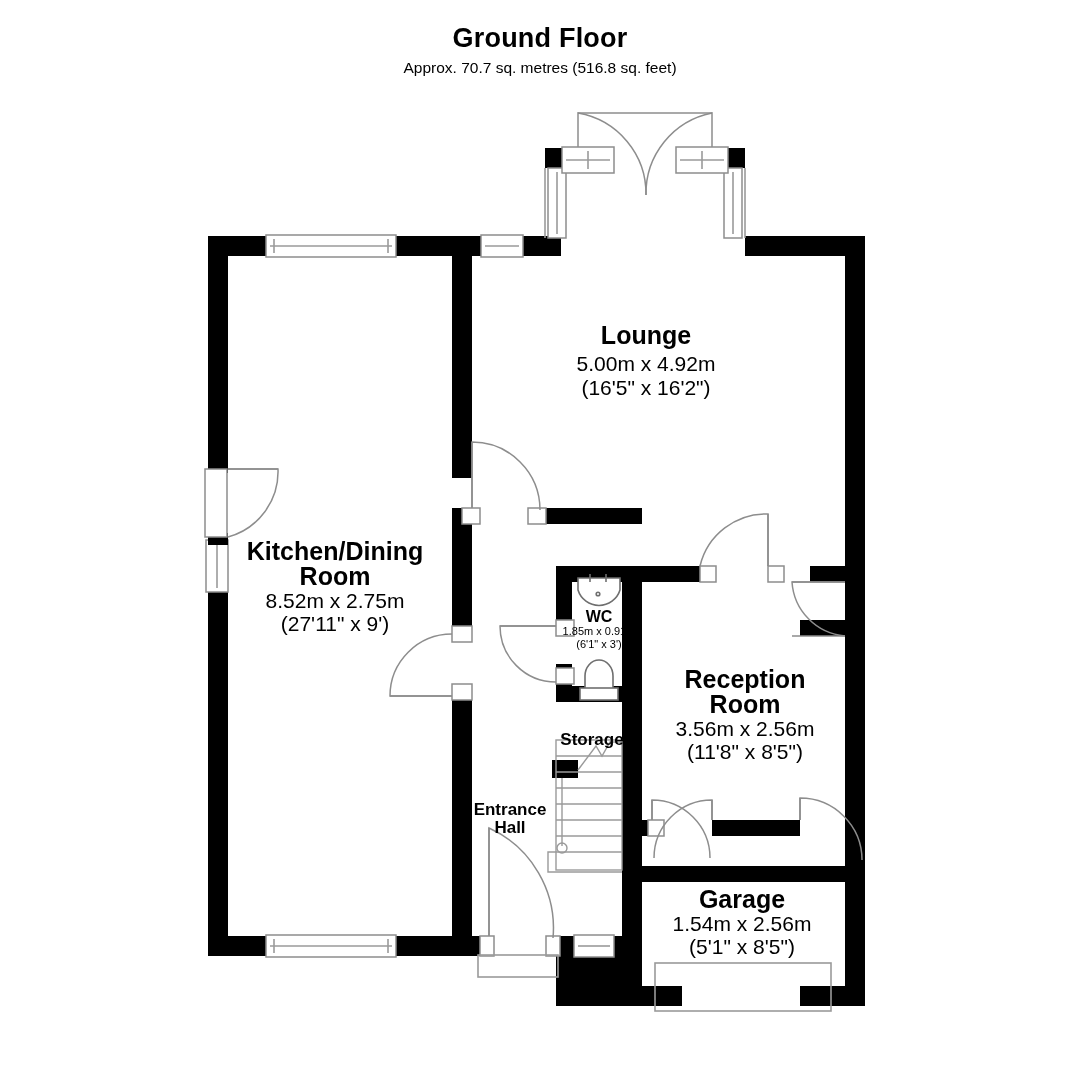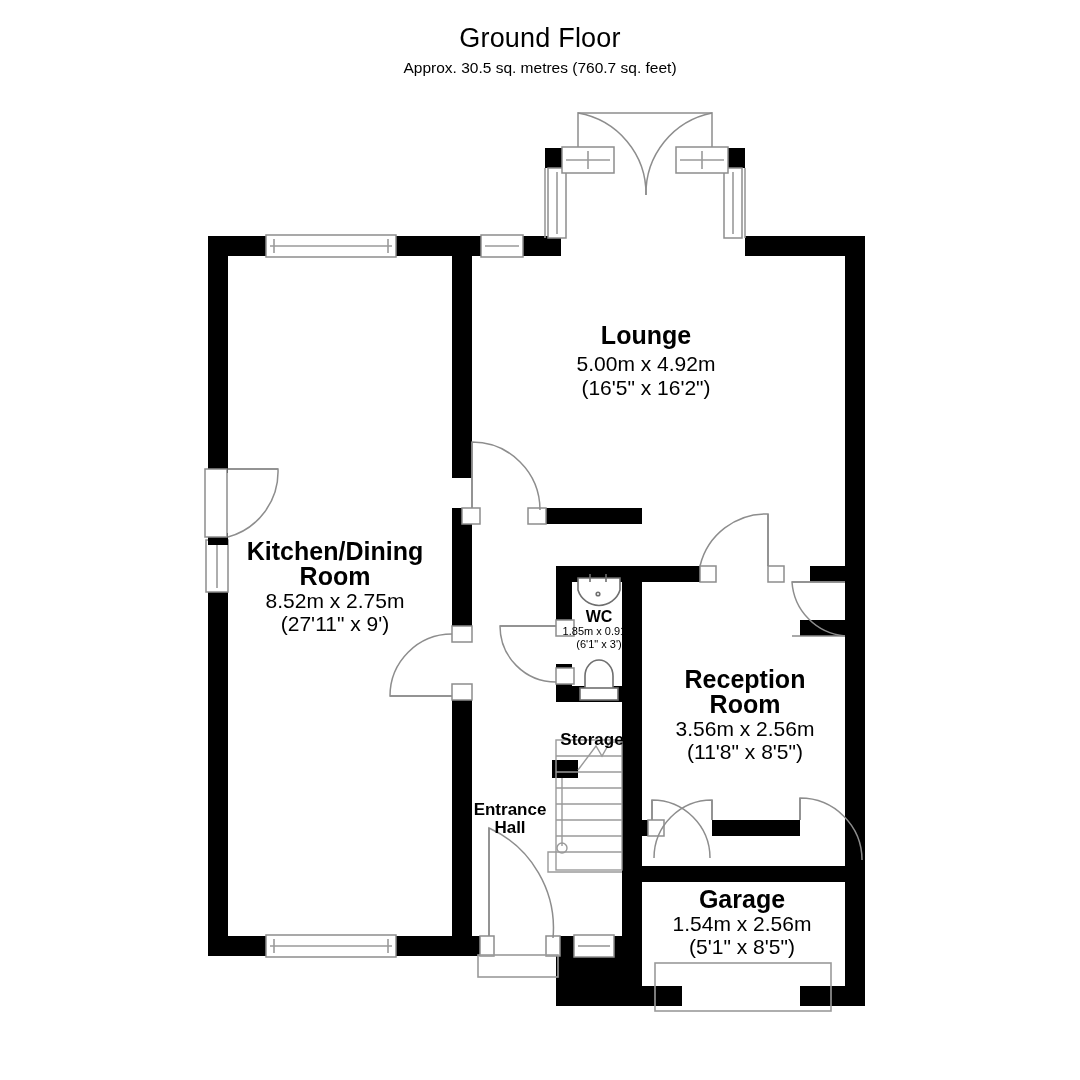--- a/index.html
+++ b/index.html
@@ -23,21 +23,21 @@
   }
   .header {
     position: absolute;
     top: 22px;
     left: 0;
     width: 1080px;
     text-align: center;
   }
   .header-title {
     font-size: 27px;
-    font-weight: normal;
+    font-weight: bold;
     letter-spacing: 0.2px;
     line-height: 32px;
   }
   .header-sub {
     font-size: 15.5px;
     font-weight: normal;
     line-height: 22px;
     margin-top: 3px;
   }
   .footer {
@@ -116,21 +116,21 @@
     stroke-width: 1.4;
   }
 </style>
 </head>
 <body>
 
 <div id="plan-root">
 
   <div class="header">
     <div class="header-title">Ground Floor</div>
-    <div class="header-sub">Approx. 30.5 sq. metres (760.7 sq. feet)</div>
+    <div class="header-sub">Approx. 70.7 sq. metres (516.8 sq. feet)</div>
   </div>
 
   <svg class="plan" viewBox="0 0 1080 1080">
 
     <g>
 
       <rect class="wall" x="208" y="236" width="58" height="20"></rect>
       <rect class="wall" x="395" y="236" width="86" height="20"></rect>
       <rect class="wall" x="523" y="236" width="38" height="20"></rect>
 

